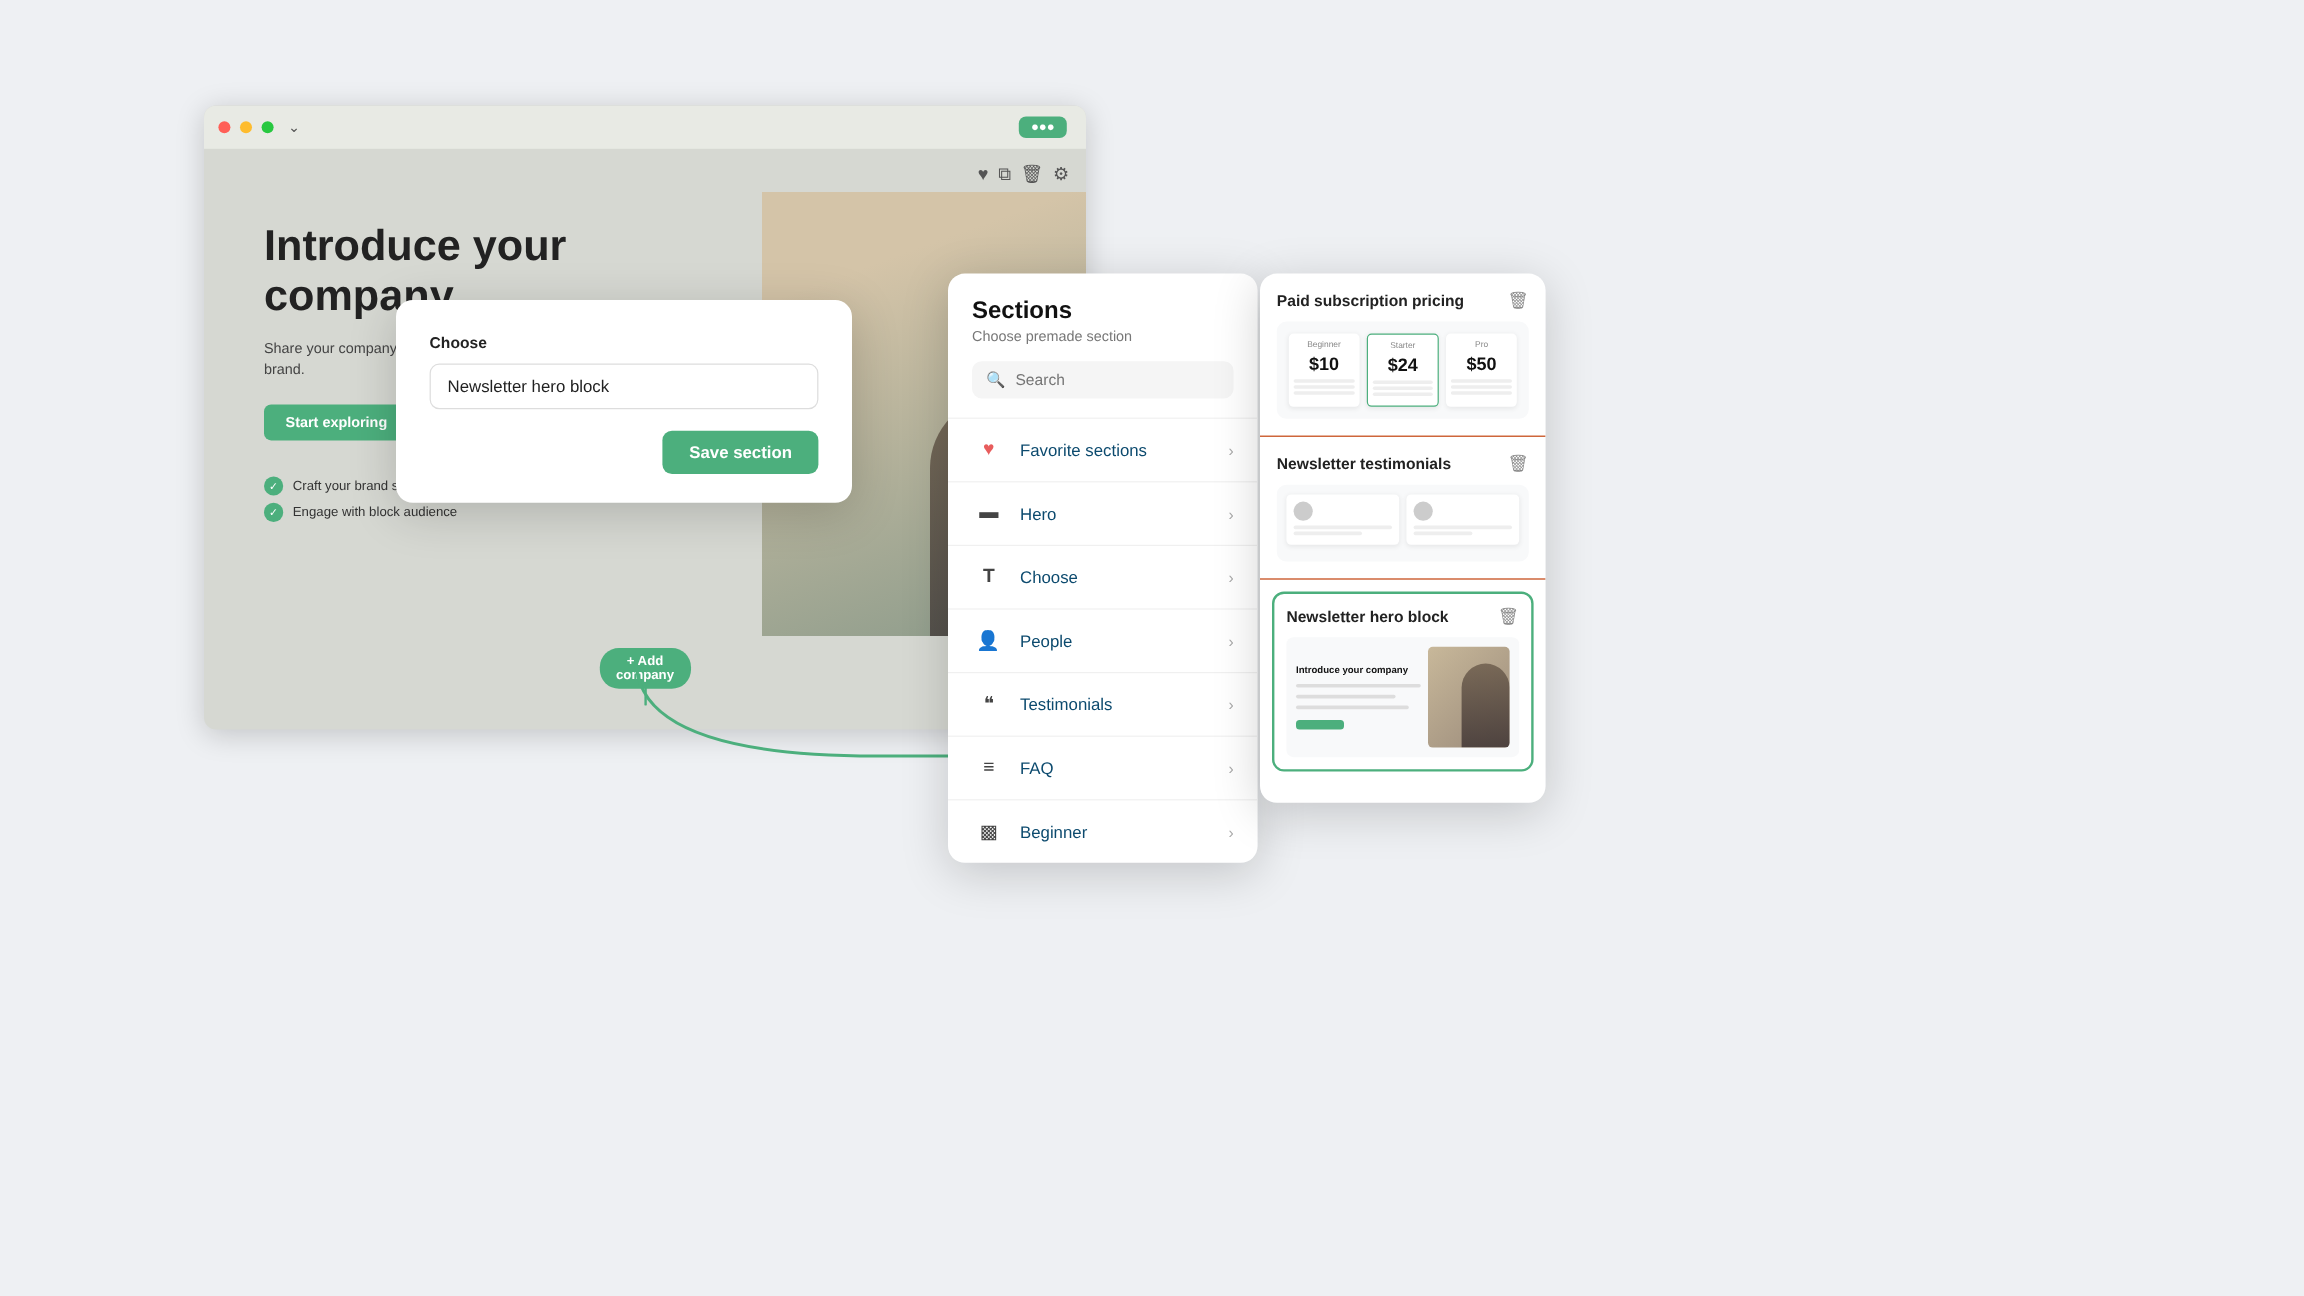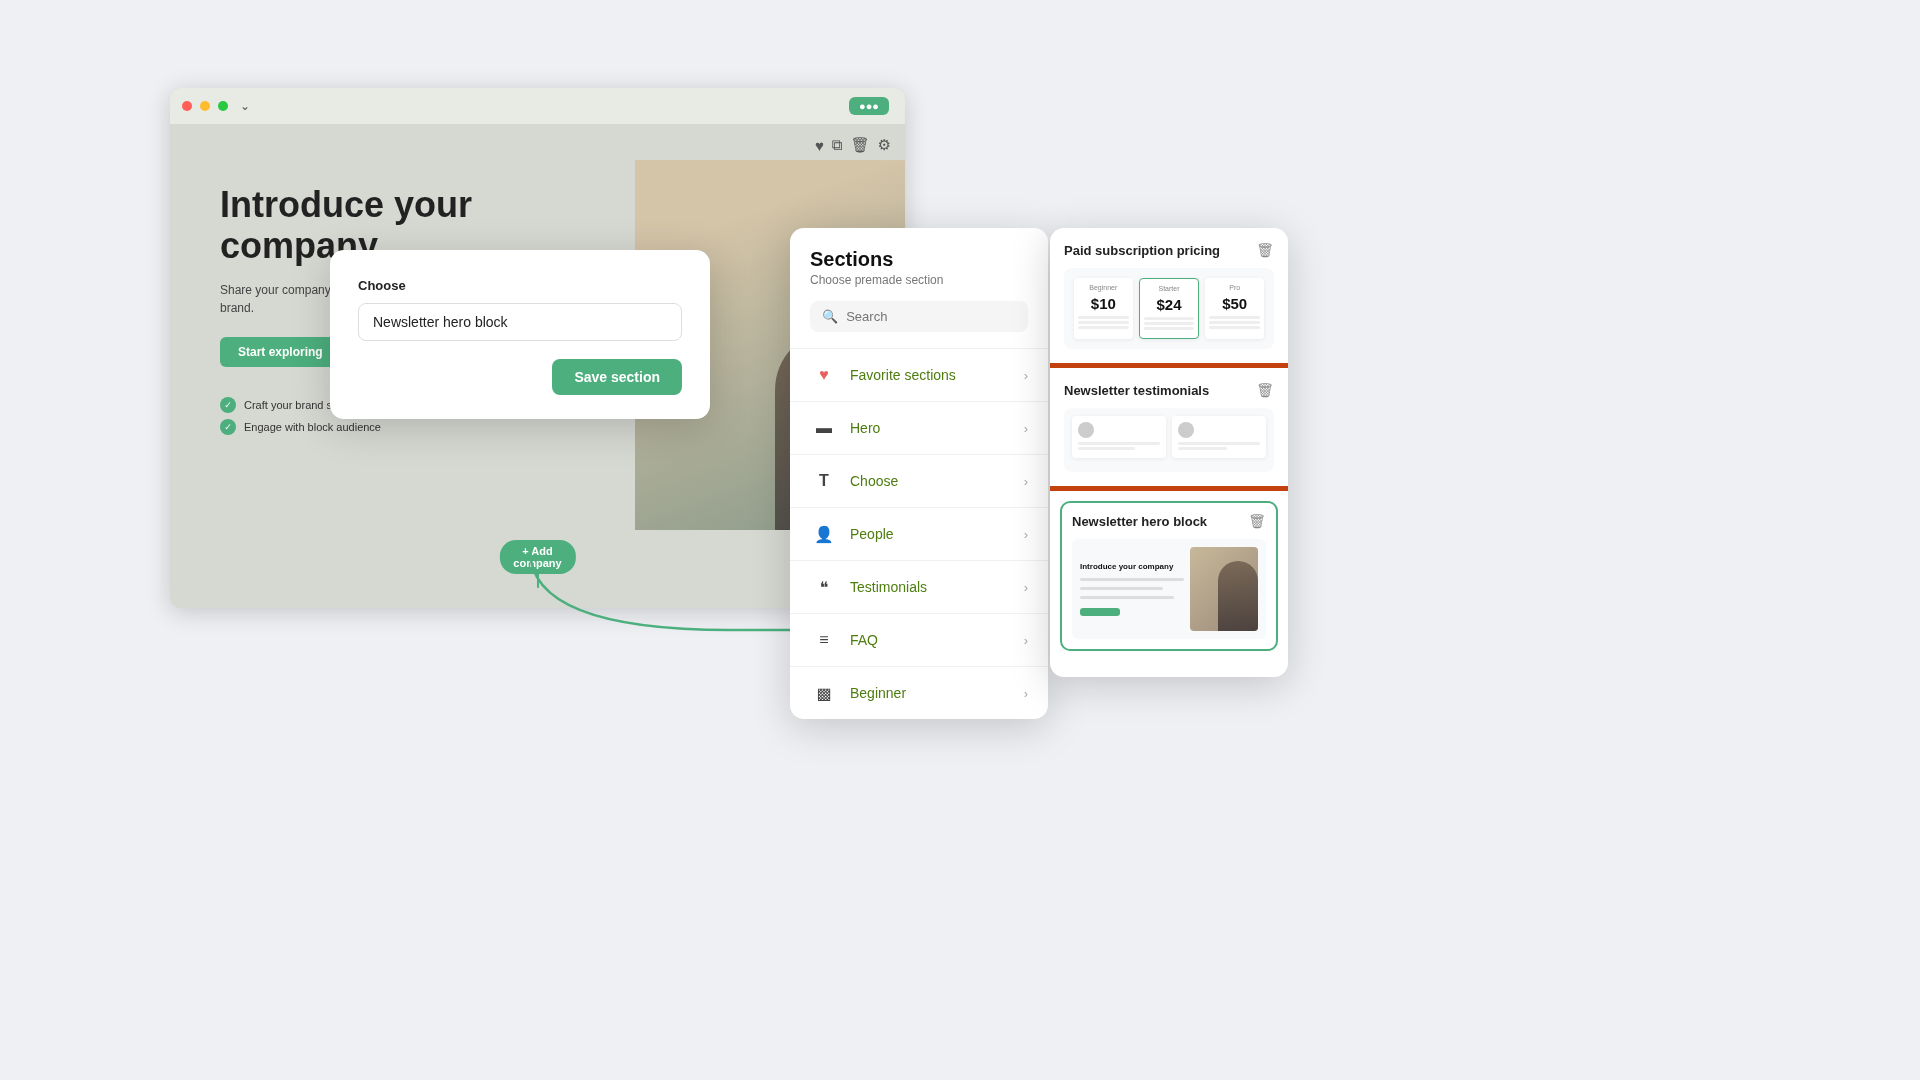--- a/index.html
+++ b/index.html
@@ -262,21 +262,21 @@
       width: 28px;
       height: 28px;
       display: flex;
       align-items: center;
       justify-content: center;
       font-size: 16px;
       color: #444;
     }
     .section-item-label {
       font-size: 14px;
-      color: #4d7c0f;
+      color: #0c4a6e;
       font-weight: 500;
       text-align: center;
     }
     .section-chevron { font-size: 13px; color: #aaa; }
 
     
     .preview-panel {
       position: absolute;
       top: 228px;
       left: 1050px;
@@ -284,21 +284,21 @@
       background: white;
       border-radius: 14px;
       box-shadow: 0 8px 40px rgba(0,0,0,0.18);
       overflow: hidden;
       z-index: 20;
       padding-bottom: 16px;
     }
 
     .preview-card {
       padding: 14px 14px 10px 14px;
-      border-bottom: 5px solid #c2410c;
+      border-bottom: 1px solid #c2410c;
     }
     .preview-card-header {
       display: flex;
       align-items: center;
       justify-content: space-between;
       margin-bottom: 10px;
     }
     .preview-card-title {
       font-size: 13px;
       font-weight: 600;

